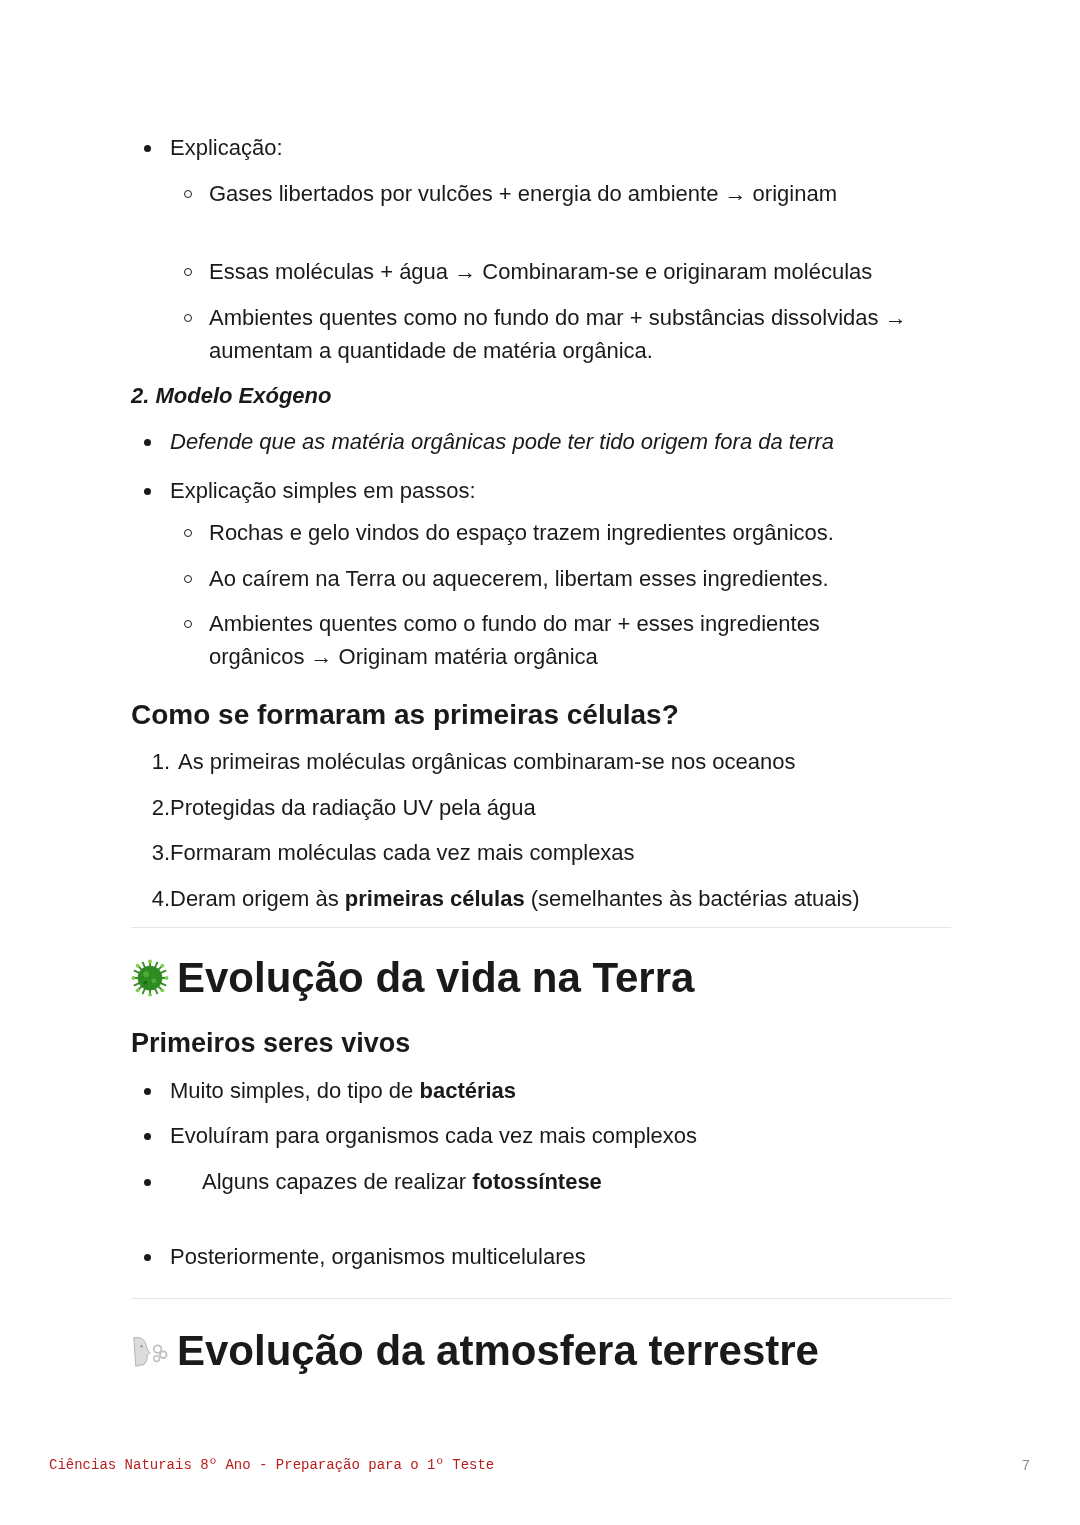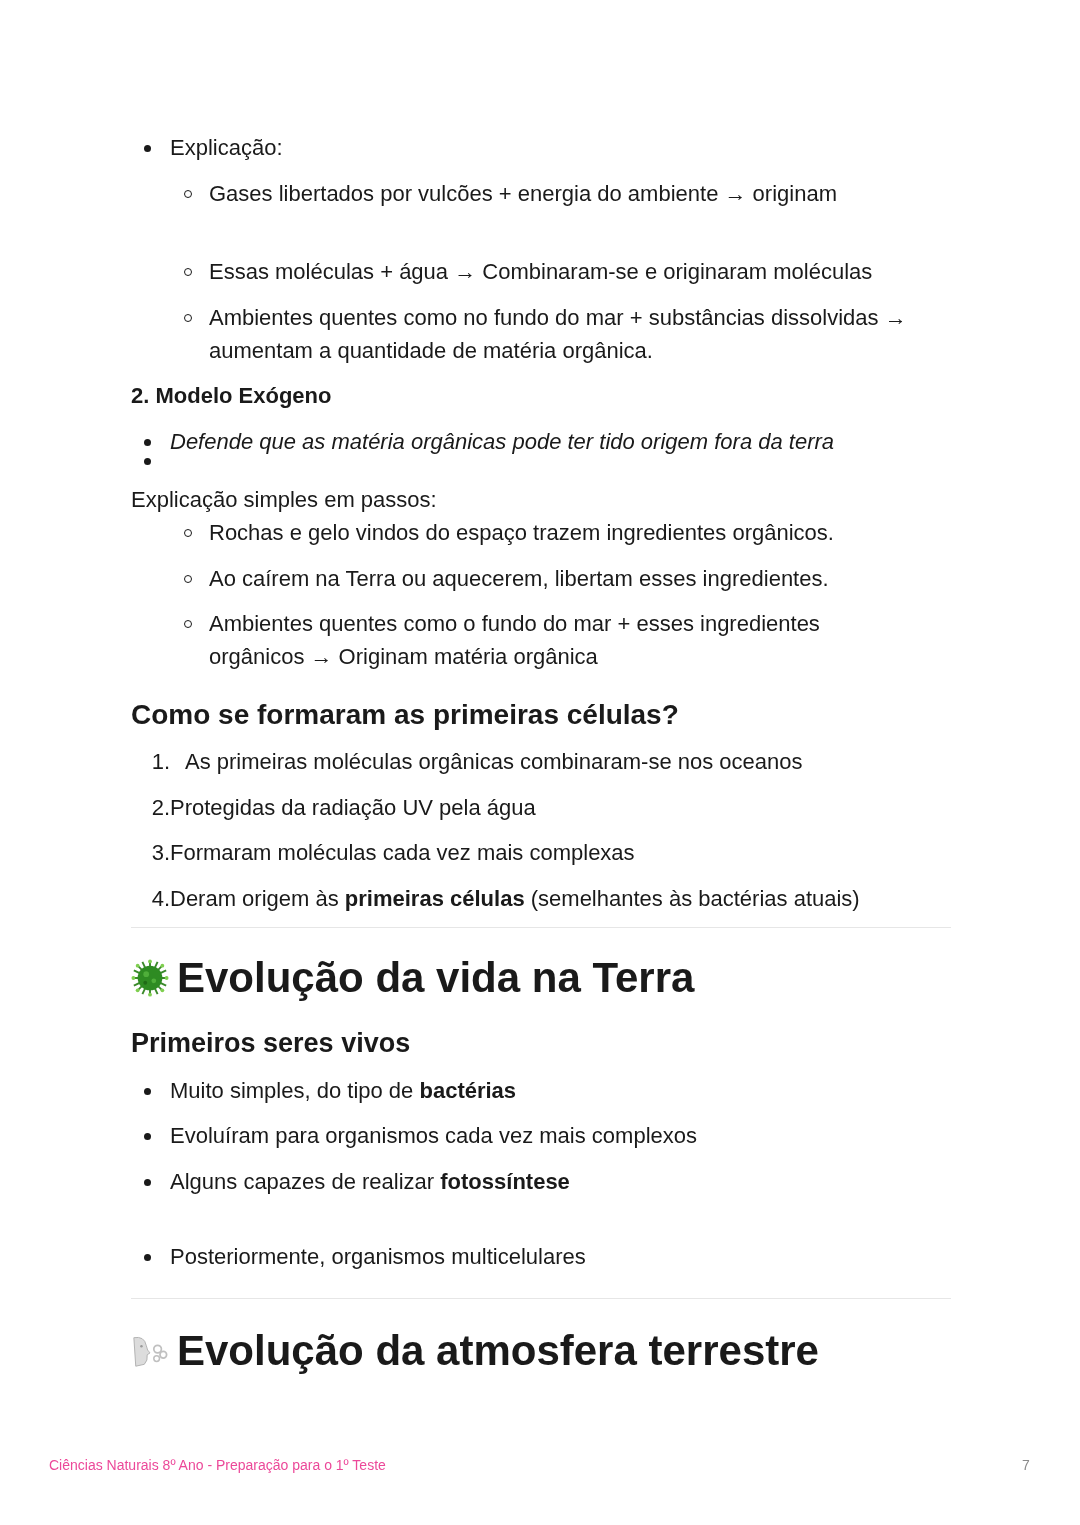--- a/index.html
+++ b/index.html
@@ -11,26 +11,26 @@
     .page { position: absolute; left: 131px; top: 0; width: 820px; }
     .txt { font-size: 22px; line-height: 33px; }
     .bullet-row { position: absolute; left: 0; display: flex; }
     .bullet { width: 39px; flex: 0 0 39px; position: relative; }
     .dot { position: absolute; left: 13px; top: 14px; width: 7px; height: 7px; border-radius: 50%; background: #1a1a1a; }
     .circle { position: absolute; left: 53px; top: 13px; width: 6px; height: 6px; border-radius: 50%; border: 1.6px solid #1a1a1a; box-sizing: content-box; }
     .sub-row { position: absolute; left: 0; display: flex; }
     .sub-text { margin-left: 78px; width: 740px; }
     .num { width: 39px; flex: 0 0 39px; text-align: right; padding-right: 0; box-sizing: border-box; }
     .num span { display: inline-block; width: 30px; text-align: right; }
-    .h3 { position: absolute; left: 0; font-size: 22px; font-weight: bold; }
+    .h3 { position: absolute; left: 0; font-size: 22px; font-weight: bold; font-style: italic; }
     .h2 { position: absolute; left: 0; font-size: 28px; font-weight: bold; line-height: 36px; }
     .h1 { position: absolute; left: 0; font-size: 42px; font-weight: bold; line-height: 44px; display: flex; align-items: center; }
     .divider { position: absolute; left: 0; width: 820px; height: 1px; background: #e6e6e6; }
     b { font-weight: bold; }
-    .footer-left { position: absolute; left: 49px; top: 1457px; font-size: 14px; color: #ec4899; }
+    .footer-left { position: absolute; left: 49px; top: 1457px; font-size: 14px; color: #b91c1c; font-family: Liberation Mono, monospace; }
     .footer-right { position: absolute; left: 1022px; top: 1457px; font-size: 14px; color: #8a8a8a; }
     .emoji-icon { width: 38px; height: 38px; margin-right: 8px; flex: 0 0 38px; }
   </style>
 </head>
 <body>
 
 <div class="page">
 
   <div class="bullet-row txt" style="top:131px;">
     <div class="bullet">
@@ -60,21 +60,21 @@
   </div>
 
   <div class="h3" style="top:379px; line-height:33px;">2. Modelo Exógeno</div>
 
   <div class="bullet-row txt" style="top:425px;font-style:italic;">
     <div class="bullet">
         <span class="dot"></span>
       </div>
     <span>Defende que as matéria orgânicas pode ter tido origem fora da terra</span>
   </div>
-  <div class="bullet-row txt" style="top:444px;flex-direction:column;">
+  <div class="bullet-row txt" style="top:474px;">
     <div class="bullet">
         <span class="dot"></span>
       </div>
     <span>Explicação simples em passos:</span>
   </div>
 
   <div class="sub-row txt" style="top:516px;">
     <span class="circle"></span>
     <div class="sub-text">
         <div>Rochas e gelo vindos do espaço trazem ingredientes orgânicos.</div>
@@ -91,21 +91,21 @@
     <div class="sub-text">
       <div>Ambientes quentes como o fundo do mar + esses ingredientes</div>
       <div>orgânicos → Originam matéria orgânica</div>
     </div>
   </div>
 
   <div class="h2" style="top:697px;">Como se formaram as primeiras células?</div>
 
   <div class="bullet-row txt" style="top:745px;">
     <div class="num"><span>1.</span></div>
-    <span style="margin-left:15px;">As primeiras moléculas orgânicas combinaram-se nos oceanos</span>
+    <span style="margin-left:8px;">As primeiras moléculas orgânicas combinaram-se nos oceanos</span>
   </div>
   <div class="bullet-row txt" style="top:791px;">
     <div class="num"><span>2.</span></div>
     <span>Protegidas da radiação UV pela água</span>
   </div>
   <div class="bullet-row txt" style="top:836px;">
     <div class="num"><span>3.</span></div>
     <span>Formaram moléculas cada vez mais complexas</span>
   </div>
   <div class="bullet-row txt" style="top:882px;">
@@ -152,21 +152,21 @@
         <span class="dot"></span>
       </div>
     <span><span>Muito simples, do tipo de </span><b>bactérias</b></span>
   </div>
   <div class="bullet-row txt" style="top:1119px;">
     <div class="bullet">
         <span class="dot"></span>
       </div>
     <span>Evoluíram para organismos cada vez mais complexos</span>
   </div>
-  <div class="bullet-row txt" style="top:1165px;">
+  <div class="bullet-row txt" style="top:1165px;gap:32px;">
     <div class="bullet">
         <span class="dot"></span>
       </div>
     <span><span>Alguns capazes de realizar </span><b>fotossíntese</b></span>
   </div>
   <div class="bullet-row txt" style="top:1204px;margin-top:36px;">
     <div class="bullet">
         <span class="dot"></span>
       </div>
     <span>Posteriormente, organismos multicelulares</span>

